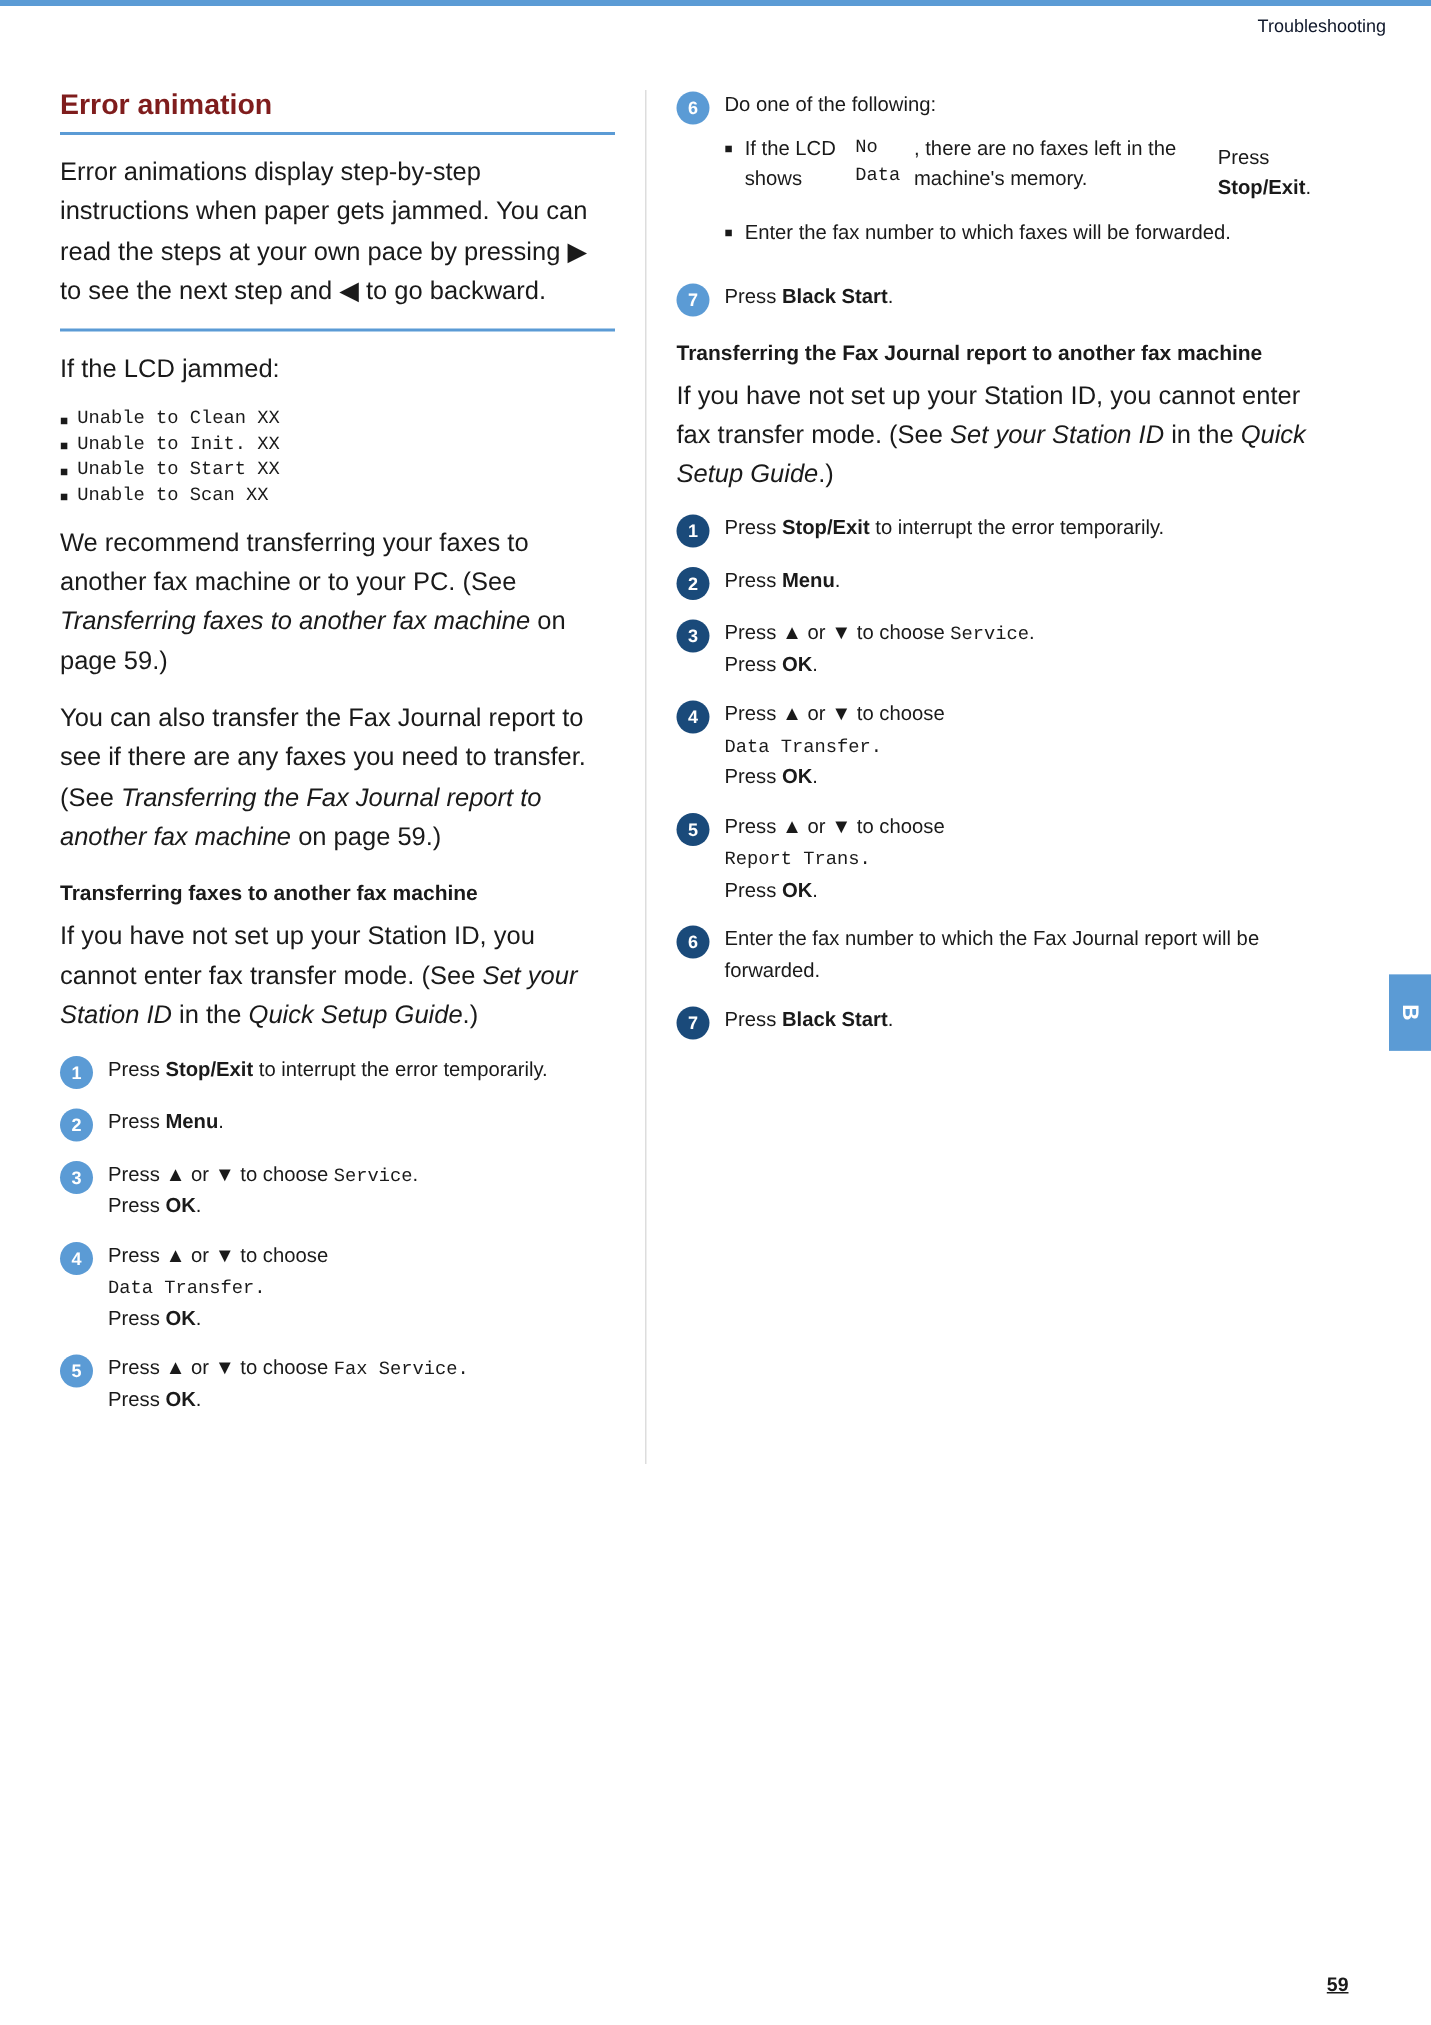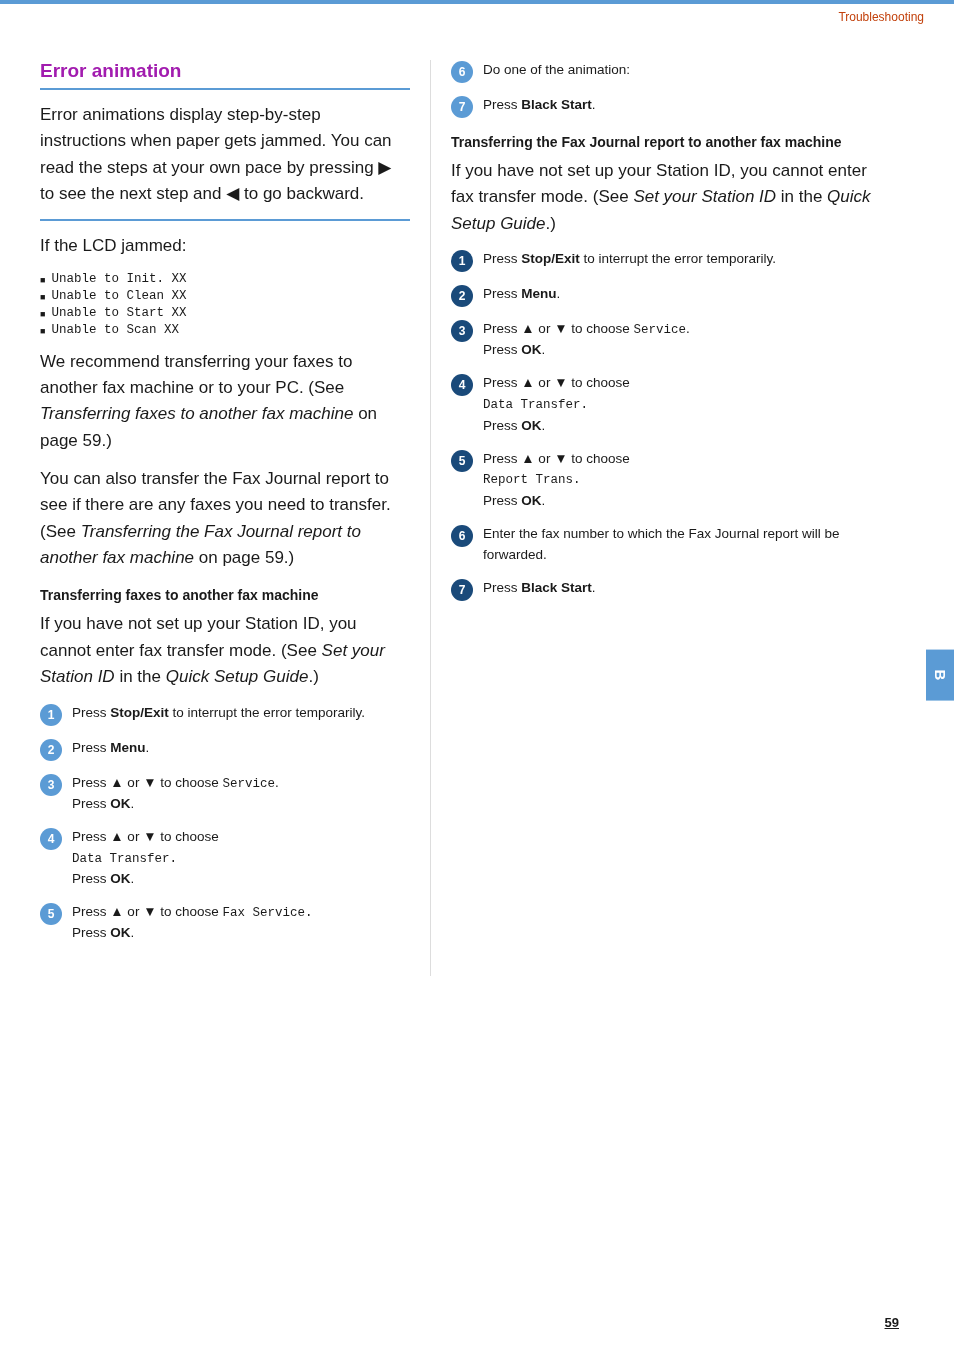--- a/index.html
+++ b/index.html
@@ -22,21 +22,21 @@
       height: 4px;
       background: #5b9bd5;
     }
 
     
     .header {
       position: absolute;
       top: 10px;
       right: 30px;
       font-size: 12px;
-      color: #c2410c;
+      color: #0f172a;
     }
 
     
     .content-wrapper {
       display: flex;
       padding-top: 40px;
       padding-bottom: 40px;
     }
 
     
@@ -48,21 +48,21 @@
     
     .right-col {
       width: 480px;
       padding: 20px 30px 20px 20px;
     }
 
     
     .section-title {
       font-size: 19px;
       font-weight: bold;
-      color: #a21caf;
+      color: #7f1d1d;
       margin-bottom: 6px;
     }
 
     .section-divider {
       height: 2px;
       background: #5b9bd5;
       margin-bottom: 12px;
     }
 
     
@@ -212,24 +212,24 @@
     <div class="section-divider"></div>
     <div class="para">
       Error animations display step-by-step instructions when paper gets jammed. You can read the steps at your own pace by pressing ▶ to see the next step and ◀ to go backward.
     </div>
 
     <div class="section-divider"></div>
     <div class="para">If the LCD jammed:</div>
 
     <ul class="bullet-list">
       <li>
-          <span class="mono">Unable to Init. XX</span>
+          <span class="mono">Unable to Clean XX</span>
         </li>
       <li>
-          <span class="mono">Unable to Clean XX</span>
+          <span class="mono">Unable to Init. XX</span>
         </li>
       <li>
           <span class="mono">Unable to Start XX</span>
         </li>
       <li>
           <span class="mono">Unable to Scan XX</span>
         </li>
     </ul>
 
     <div class="para">
@@ -272,21 +272,30 @@
 
   </div>
 
   <div class="col-divider"></div>
 
   <div class="right-col">
 
     <div class="step">
       <div class="step-circle blue">6</div>
       <div class="step-text">
-        <span>Do one of the animation:</span>
+        <span>Do one of the following:</span>
+        <div style="margin-top:8px;">
+          <div class="sq-bullet">
+            If the LCD shows <span class="mono" style="margin: 0 3px;">No Data</span>, there are no faxes left in the machine's memory.<br>
+            <span style="display:block; margin-top:6px;">Press <strong>Stop/Exit</strong>.</span>
+          </div>
+          <div class="sq-bullet">
+            Enter the fax number to which faxes will be forwarded.
+          </div>
+        </div>
       </div>
     </div>
 
     <div class="step">
       <div class="step-circle blue">7</div>
       <div class="step-text">Press <strong>Black Start</strong>.</div>
     </div>
 
     <div class="subsection-title" style="margin-top:16px;">Transferring the Fax Journal report to another fax machine</div>
     <div class="para">

